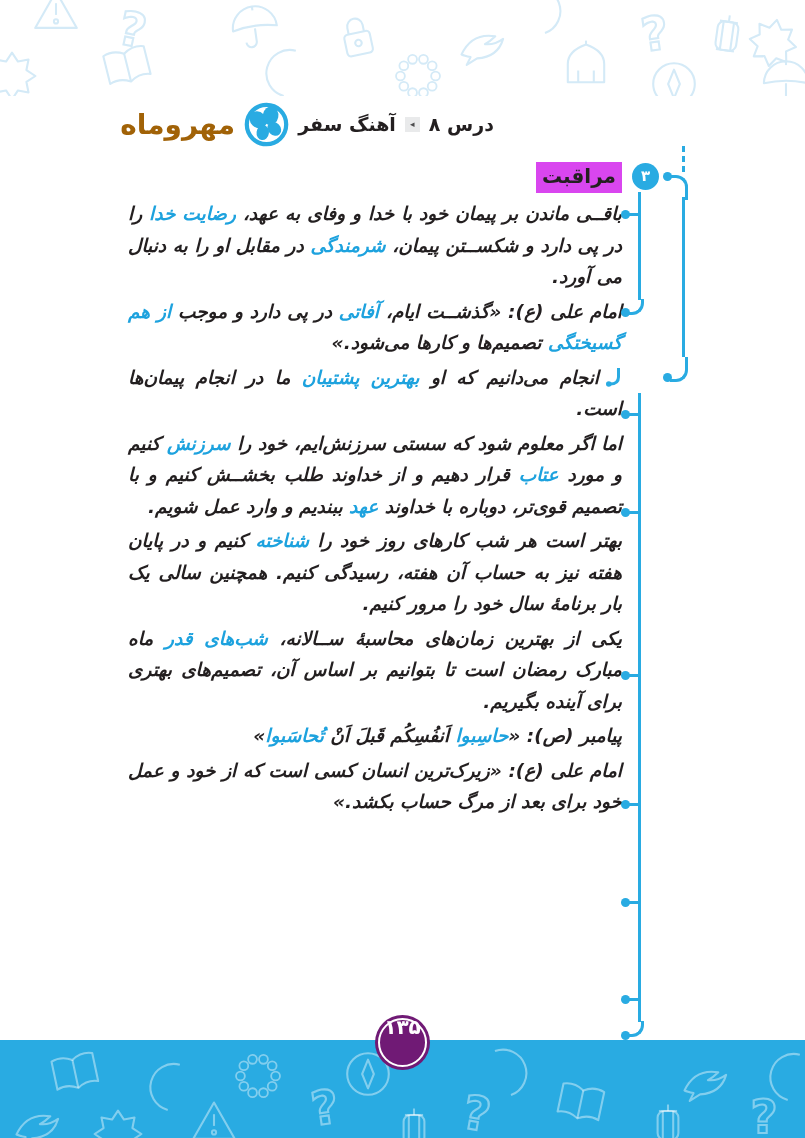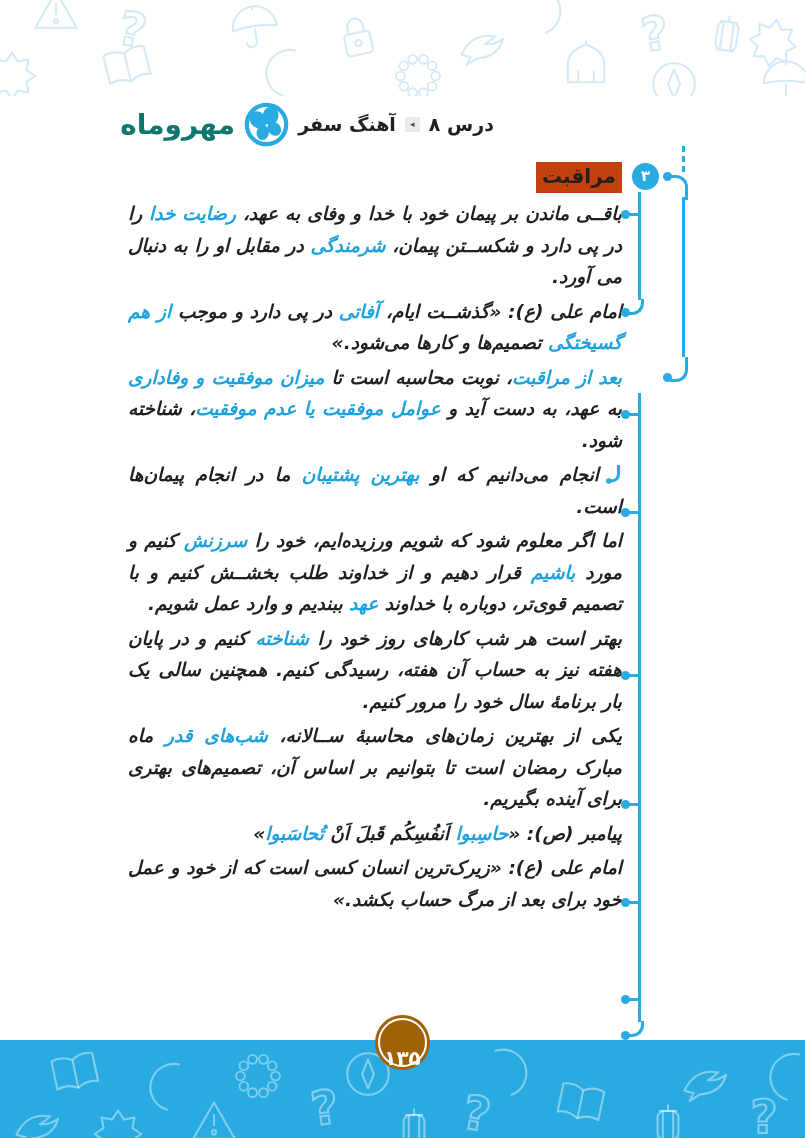--- a/index.html
+++ b/index.html
@@ -8,45 +8,45 @@
   
   .top-band{position:absolute;top:0;left:0;width:805px;height:96px;color:#d4eaf7;pointer-events:none;}
   .bottom-band{position:absolute;top:1040px;left:0;width:805px;height:98px;background:#29abe2;color:rgba(255,255,255,.42);pointer-events:none;}
   .band-svg{position:absolute;inset:0;width:100%;height:100%;overflow:hidden;}
   
   .hdr{position:absolute;top:98px;left:128px;width:366px;height:52px;display:flex;align-items:center;gap:9px;direction:rtl;}
   .hdr-lesson,.hdr-book{font-size:19px;font-weight:700;color:#231f20;white-space:nowrap;}
   .hdr-sq{width:15px;height:15px;background:#e9eaeb;display:flex;align-items:center;justify-content:center;flex:0 0 auto;}
   .hdr-sq span{color:#4d4d4f;font-size:9px;line-height:1;}
   .hdr-logo{flex:0 0 auto;display:block;}
-  .hdr-brand{font-size:28px;font-weight:700;color:#0f766e;white-space:nowrap;letter-spacing:0;}
+  .hdr-brand{font-size:28px;font-weight:700;color:#a16207;white-space:nowrap;letter-spacing:0;}
   
   #content{position:absolute;top:158px;left:128px;width:494px;direction:rtl;}
   .sec-header{position:relative;margin:4px 0 5px;height:31px;}
-  .sec-title{display:inline-block;background:#c2410c;color:#231f20;font-size:20px;font-weight:700;
+  .sec-title{display:inline-block;background:#d946ef;color:#231f20;font-size:20px;font-weight:700;
              padding:1px 6px 3px;line-height:27px;}
   .sec-circle{position:absolute;right:-37px;top:1px;width:27px;height:27px;border-radius:50%;
               background:#29abe2;color:#fff;font-size:15px;font-weight:700;display:flex;
               align-items:center;justify-content:center;line-height:1;}
   .para{margin:0 0 3px;font-size:18.5px;font-weight:700;color:#231f20;line-height:31.5px;
         text-align:justify;position:relative;font-style:italic;}
   .para .kw{color:#1da2de;}
   .sub-elbow{vertical-align:-4px;margin-left:6px;}
   
   #connectors{position:absolute;inset:0;pointer-events:none;}
   .cl{position:absolute;}
   .cl-solid{background:#29abe2;}
   .cl-dot{width:9px;height:9px;border-radius:50%;background:#29abe2;}
   .cl-elbow-b{border-left:none;border-top:none;border-right:3px solid #29abe2;border-bottom:3px solid #29abe2;border-bottom-right-radius:12px;}
   .cl-corner-t{border-top:3px solid #29abe2;border-right:3px solid #29abe2;border-top-right-radius:12px;}
   .cl-corner-b{border-bottom:3px solid #29abe2;border-right:3px solid #29abe2;border-bottom-right-radius:12px;}
   .cl-dash{border-left:3px dashed #29abe2;width:0;}
   
   .pagenum{position:absolute;top:1015px;left:375px;width:55px;height:55px;border-radius:50%;
-           background:#a16207;display:flex;align-items:flex-end;justify-content:center;}
+           background:#701a75;display:flex;align-items:flex-start;justify-content:center;}
   .pagenum::before{content:"";position:absolute;inset:3px;border:2.5px solid #fff;border-radius:50%;}
   .pagenum span{color:#fff;font-size:20px;font-weight:700;position:relative;}
 </style>
 </head>
 <body>
 
 <svg width="0" height="0" style="position:absolute" aria-hidden="true">
   <defs>
     <g id="sym-q" fill="none" stroke="currentColor" stroke-width="1.6">
       <text x="20" y="33" font-size="36" font-weight="bold" text-anchor="middle" fill="none">?</text>
@@ -153,26 +153,25 @@
     <span class="hdr-brand">مهروماه</span>
   </div>
 
   <div id="content">
       <div class="section">
         <div class="sec-header"><span class="sec-title">مراقبت</span><div class="sec-circle">۳</div></div>
         <p class="para bullet"><span class="tx">باقــی ماندن بر پیمان خود با خدا و وفای به عهد، </span><span class="kw">رضایت خدا</span><span class="tx"> را در پی دارد و شکســتن پیمان، </span><span class="kw">شرمندگی</span><span class="tx"> در مقابل او را به دنبال می آورد.</span></p>
         <p class="para bullet"><span class="tx">امام علی (ع): «گذشــت ایام، </span><span class="kw">آفاتی</span><span class="tx"> در پی دارد و موجب </span><span class="kw">از هم گسیختگی</span><span class="tx"> تصمیم‌ها و کارها می‌شود.»</span></p>
       </div>
       <div class="section">
-        <p class="para bullet"><span class="kw">بعد از مراقبت</span><span class="tx">، نوبت محاسبه است تا </span><span class="kw">میزان موفقیت و وفاداری</span><span class="tx"> به عهد، به دست آید و </span><span class="kw">عوامل موفقیت یا عدم موفقیت</span><span class="tx">، شناخته شود.</span></p>
         <p class="para sub"><svg class="sub-elbow" width="17" height="20" viewBox="0 0 17 20">
             <path d="M13.5 0 V9 Q13.5 16 5 16" fill="none" stroke="#29abe2" stroke-width="3" stroke-linecap="round"></path>
             <circle cx="3.8" cy="16" r="2.8" fill="#29abe2"></circle>
           </svg><span class="tx">انجام می‌دانیم که او </span><span class="kw">بهترین پشتیبان</span><span class="tx"> ما در انجام پیمان‌ها است.</span></p>
-        <p class="para bullet"><span class="tx">اما اگر معلوم شود که شویم ورزیده‌ایم، خود را </span><span class="kw">سرزنش</span><span class="tx"> کنیم و مورد </span><span class="kw">باشیم</span><span class="tx"> قرار دهیم و از خداوند طلب بخشــش کنیم و با تصمیم قوی‌تر، دوباره با خداوند </span><span class="kw">عهد</span><span class="tx"> ببندیم و وارد عمل شویم.</span></p>
+        <p class="para bullet"><span class="tx">اما اگر معلوم شود که سستی سرزنش‌ایم، خود را </span><span class="kw">سرزنش</span><span class="tx"> کنیم و مورد </span><span class="kw">عتاب</span><span class="tx"> قرار دهیم و از خداوند طلب بخشــش کنیم و با تصمیم قوی‌تر، دوباره با خداوند </span><span class="kw">عهد</span><span class="tx"> ببندیم و وارد عمل شویم.</span></p>
         <p class="para bullet"><span class="tx">بهتر است هر شب کارهای روز خود را </span><span class="kw">شناخته</span><span class="tx"> کنیم و در پایان هفته نیز به حساب آن هفته، رسیدگی کنیم. همچنین سالی یک بار برنامهٔ سال خود را مرور کنیم.</span></p>
         <p class="para bullet"><span class="tx">یکی از بهترین زمان‌های محاسبهٔ ســالانه، </span><span class="kw">شب‌های قدر</span><span class="tx"> ماه مبارک رمضان است تا بتوانیم بر اساس آن، تصمیم‌های بهتری برای آینده بگیریم.</span></p>
         <p class="para bullet"><span class="tx">پیامبر (ص): «</span><span class="kw">حاسِبوا</span><span class="tx"> اَنفُسِکُم قَبلَ اَنْ </span><span class="kw">تُحاسَبوا</span><span class="tx">»</span></p>
         <p class="para bullet"><span class="tx">امام علی (ع): «زیرک‌ترین انسان کسی است که از خود و عمل خود برای بعد از مرگ حساب بکشد.»</span></p>
       </div>
     </div>
 
   <div id="connectors">
       <div class="cl cl-solid" style="left: 638px; top: 192px; width: 3px; height: 107.5px;"></div>
       <div class="cl cl-elbow-b" style="left: 627px; top: 298.5px; width: 14px; height: 13px;"></div>

